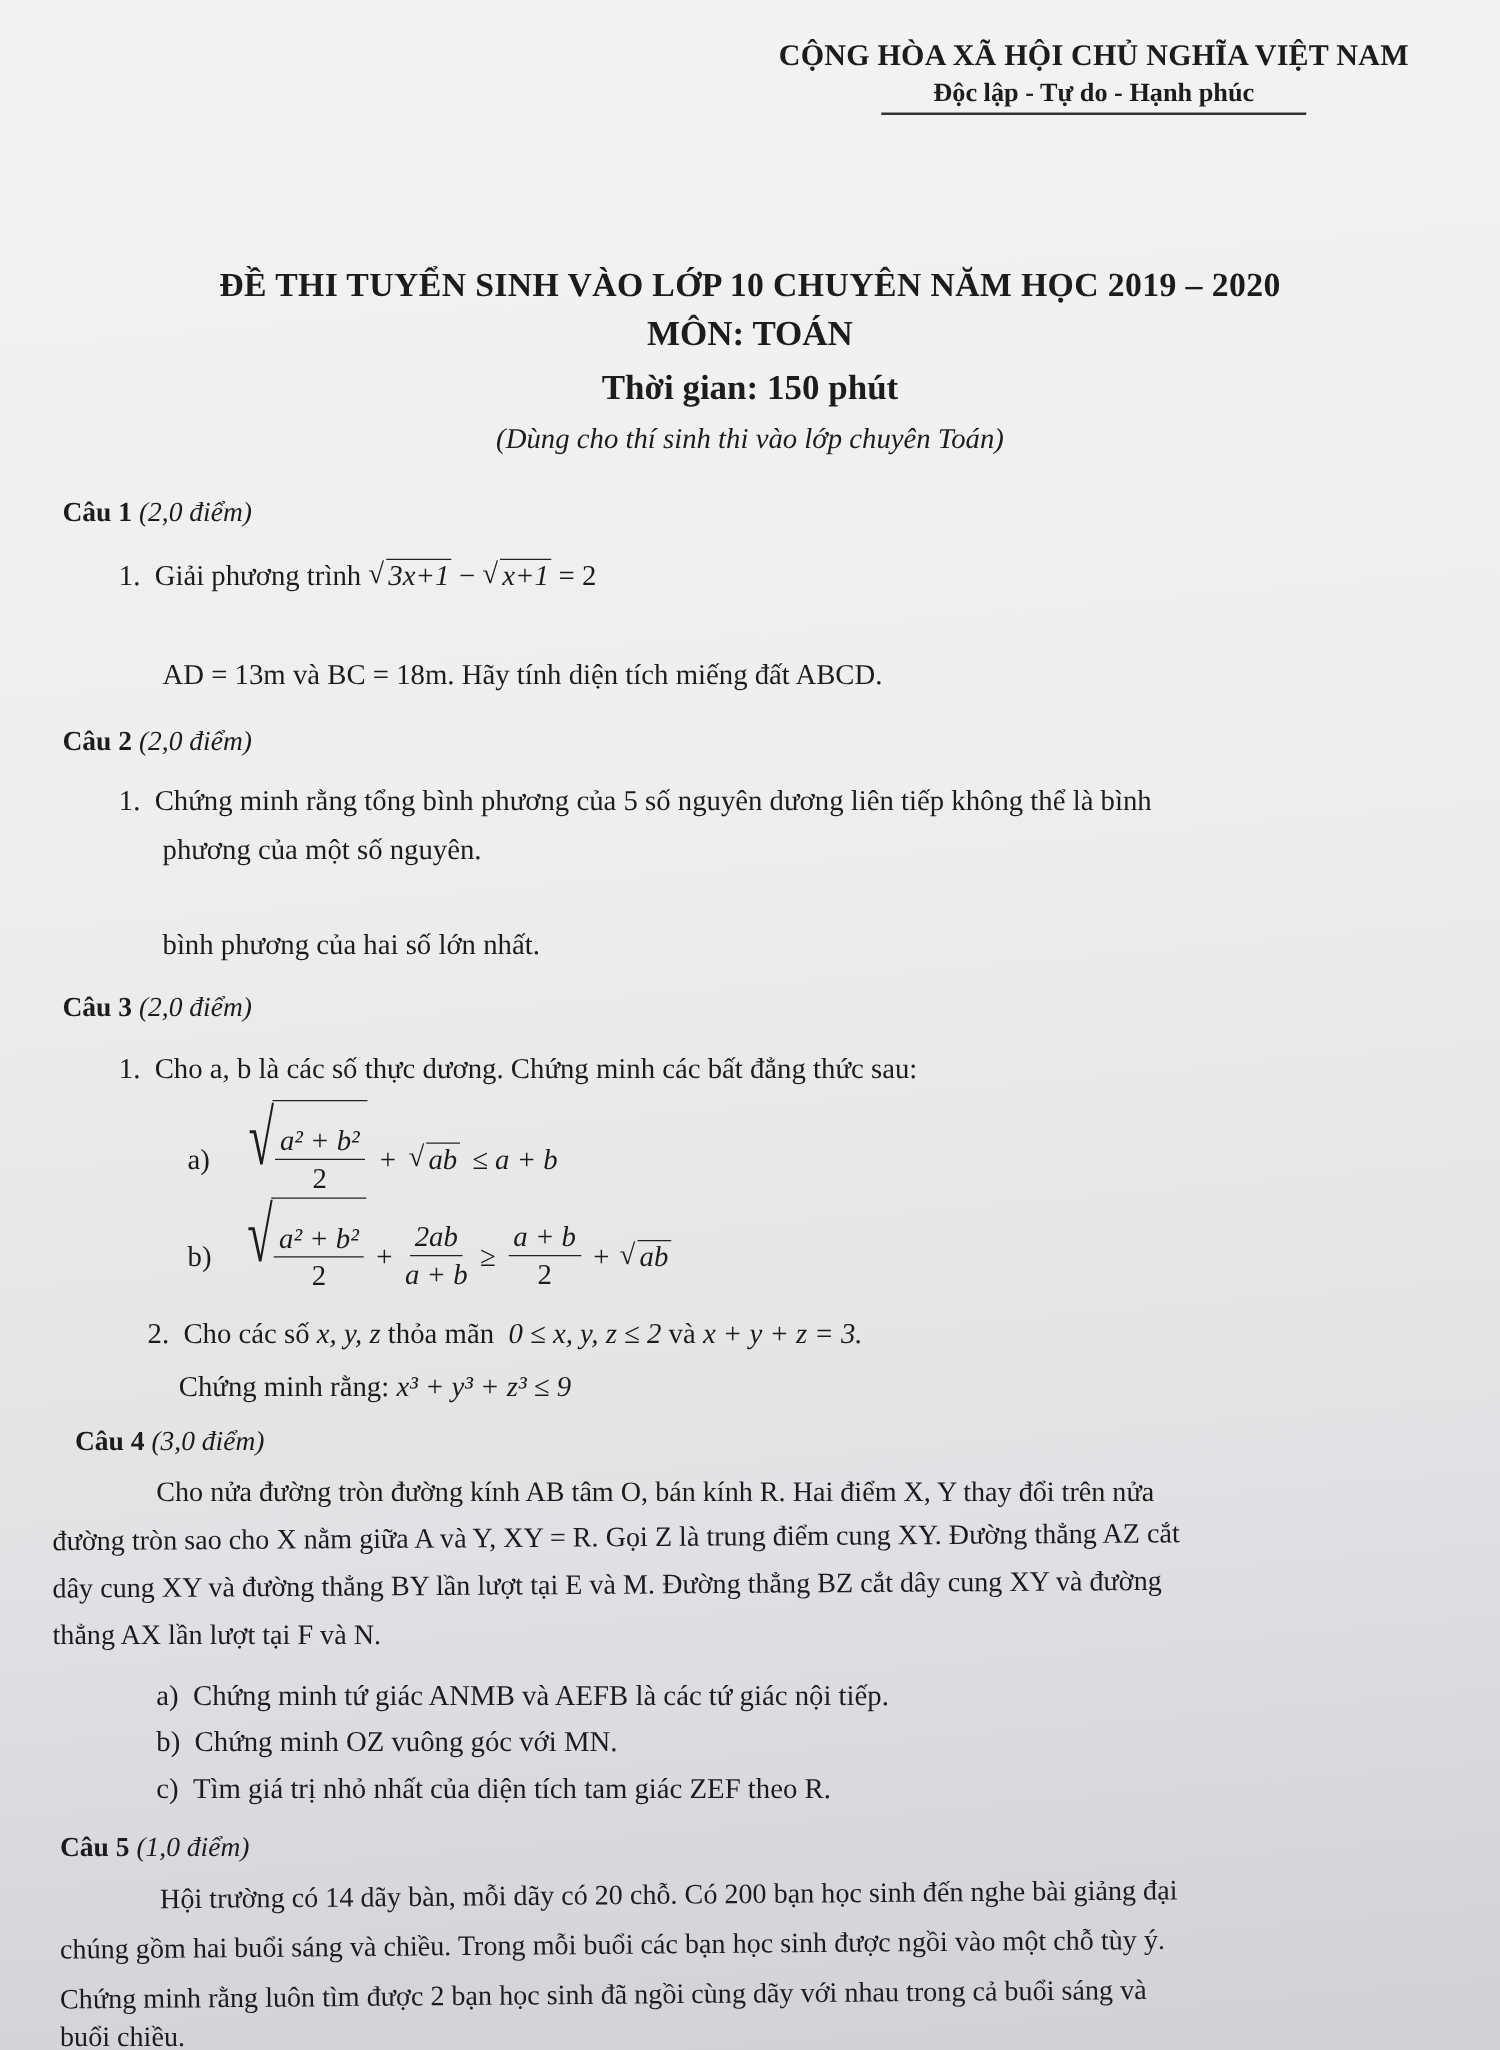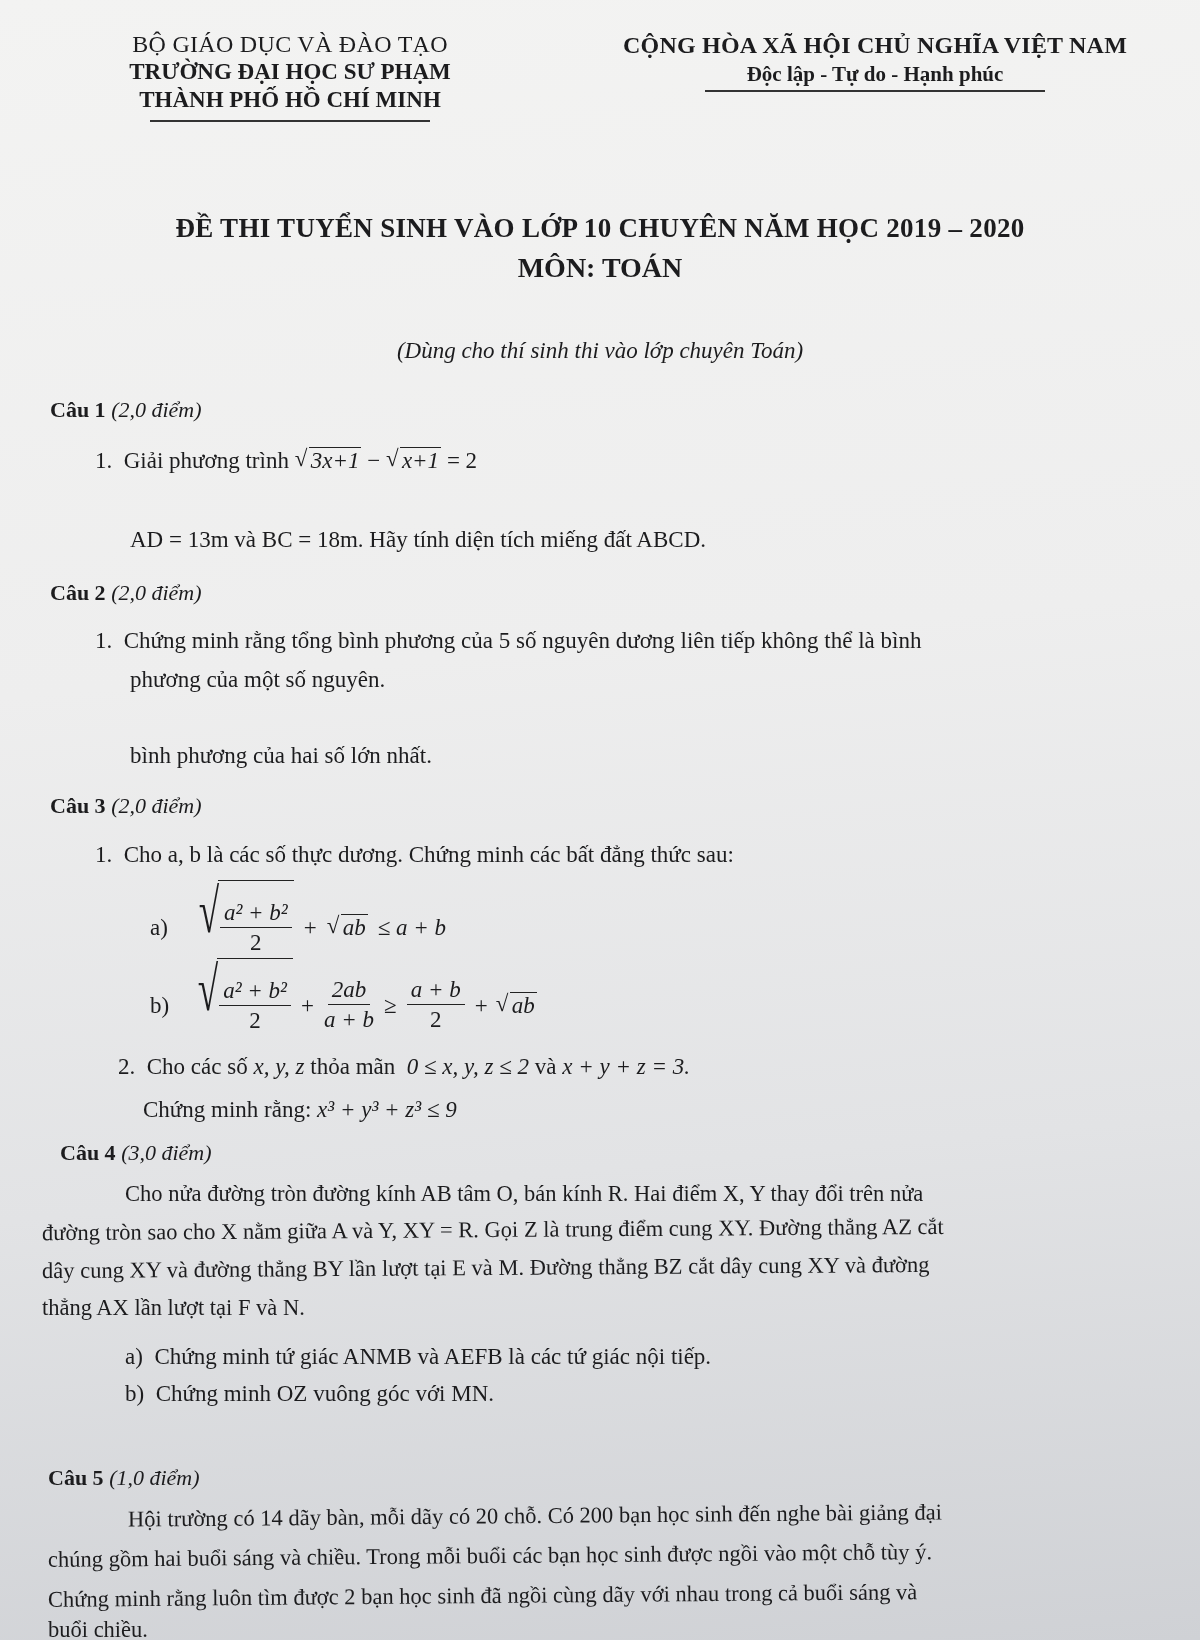--- a/index.html
+++ b/index.html
@@ -45,35 +45,30 @@
   .frac .den { line-height:30px; font-style:normal; }
   .bigsqrt { display:inline-flex; align-items:stretch; vertical-align:middle; }
   .bigsqrt .sym { font-size:62px; line-height:62px; transform:scaleX(0.6); margin-right:-8px; }
   .bigsqrt .body { border-top:1.5px solid #222; padding-top:2px; }
 </style>
 </head>
 <body>
 
 <div class="page">
 
-  <div class="hdr-left">
-    <div class="l1">BỘ GIÁO DỤC VÀ ĐÀO TẠO</div>
-    <div class="l2">TRƯỜNG ĐẠI HỌC SƯ PHẠM</div>
-    <div class="l3">THÀNH PHỐ HỒ CHÍ MINH</div>
-    <div class="rule"></div>
-  </div>
 
   <div class="hdr-right">
     <div class="l1">CỘNG HÒA XÃ HỘI CHỦ NGHĨA VIỆT NAM</div>
     <div class="l2">Độc lập - Tự do - Hạnh phúc</div>
     <div class="rule"></div>
   </div>
 
   <div class="title-block t1">ĐỀ THI TUYỂN SINH VÀO LỚP 10 CHUYÊN NĂM HỌC 2019 – 2020</div>
   <div class="title-block t2">MÔN: TOÁN</div>
+  <div class="title-block t3">Thời gian: 150 phút</div>
   <div class="title-block t4">(Dùng cho thí sinh thi vào lớp chuyên Toán)</div>
 
   <div class="abs q-head" style="left:50px; top:397px;">
     <span>Câu 1</span>
     <span class="pts">(2,0 điểm)</span>
   </div>
   <div class="abs item" style="left:95px; top:442px;">
     <span>1.</span>
     &nbsp;<span>Giải phương trình</span>
     <span class="sqrt"><span class="rad">3x+1</span></span>
@@ -163,20 +158,24 @@
   <div class="abs para" style="left:42px; top:1250px; transform:rotate(-0.4deg);">dây cung XY và đường thẳng BY lần lượt tại E và M. Đường thẳng BZ cắt dây cung XY và đường</div>
   <div class="abs para" style="left:42px; top:1290px;">thẳng AX lần lượt tại F và N.</div>
   <div class="abs item" style="left:125px; top:1338px;">
     <span>a)</span>
     &nbsp;<span>Chứng minh tứ giác ANMB và AEFB là các tứ giác nội tiếp.</span>
   </div>
   <div class="abs item" style="left:125px; top:1375px;">
     <span>b)</span>
     &nbsp;<span>Chứng minh OZ vuông góc với MN.</span>
   </div>
+  <div class="abs item" style="left:125px; top:1412px;">
+    <span>c)</span>
+    &nbsp;<span>Tìm giá trị nhỏ nhất của diện tích tam giác ZEF theo R.</span>
+  </div>
 
   <div class="abs q-head" style="left:48px; top:1465px;">
     <span>Câu 5</span>
     <span class="pts">(1,0 điểm)</span>
   </div>
   <div class="abs para" style="left:128px; top:1498px; transform:rotate(-0.5deg);">Hội trường có 14 dãy bàn, mỗi dãy có 20 chỗ. Có 200 bạn học sinh đến nghe bài giảng đại</div>
   <div class="abs para" style="left:48px; top:1538px; transform:rotate(-0.5deg);">chúng gồm hai buổi sáng và chiều. Trong mỗi buổi các bạn học sinh được ngồi vào một chỗ tùy ý.</div>
   <div class="abs para" style="left:48px; top:1578px; transform:rotate(-0.5deg);">Chứng minh rằng luôn tìm được 2 bạn học sinh đã ngồi cùng dãy với nhau trong cả buổi sáng và</div>
   <div class="abs para" style="left:48px; top:1612px;">buổi chiều.</div>
 

